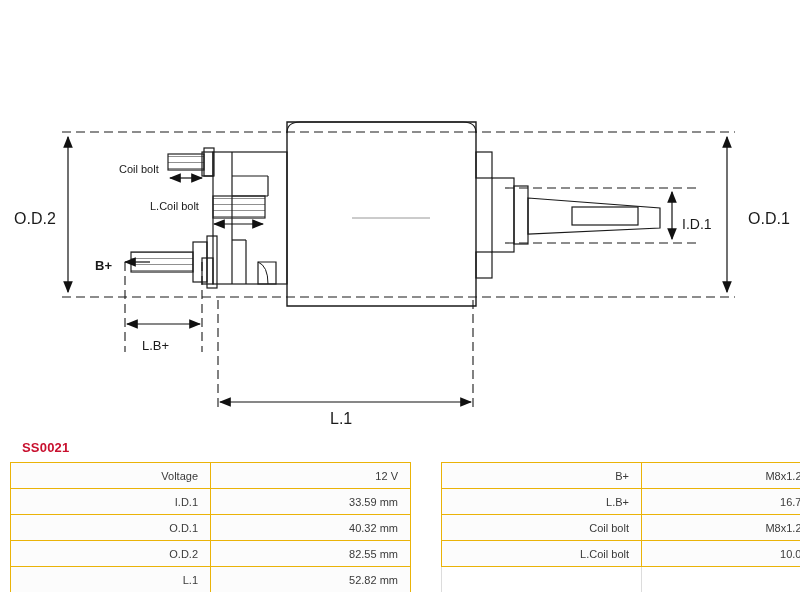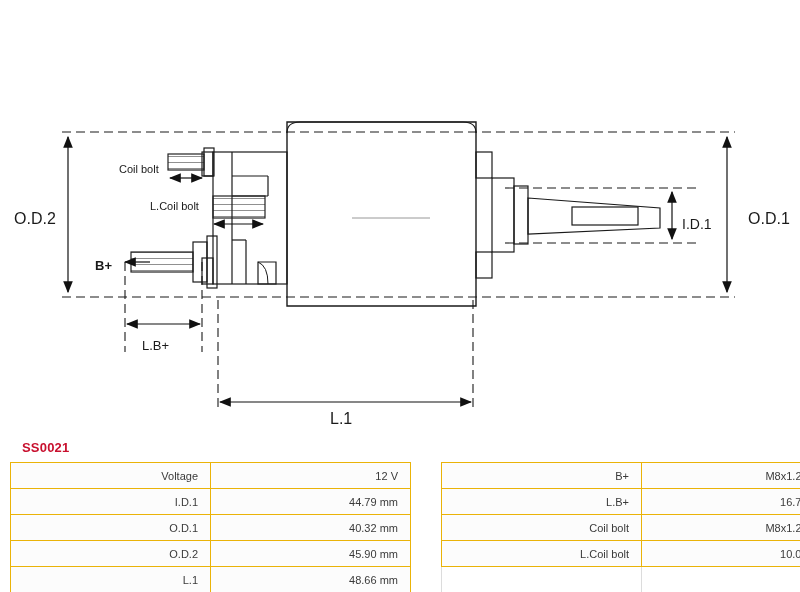--- a/index.html
+++ b/index.html
@@ -215,33 +215,33 @@
   <div class="spec-wrap">
 
     <table class="spec-table left">
       <tbody>
         <tr>
           <td class="label">Voltage</td>
           <td class="value">12 V</td>
         </tr>
         <tr>
           <td class="label">I.D.1</td>
-          <td class="value">44.79 mm</td>
+          <td class="value">33.59 mm</td>
         </tr>
         <tr>
           <td class="label">O.D.1</td>
           <td class="value">40.32 mm</td>
         </tr>
         <tr>
           <td class="label">O.D.2</td>
-          <td class="value">45.90 mm</td>
+          <td class="value">82.55 mm</td>
         </tr>
         <tr>
           <td class="label">L.1</td>
-          <td class="value">48.66 mm</td>
+          <td class="value">52.82 mm</td>
         </tr>
       </tbody>
     </table>
 
     <table class="spec-table right">
       <tbody>
         <tr>
           <td class="label">B+</td>
           <td class="value">M8x1.25 mm</td>
         </tr>

